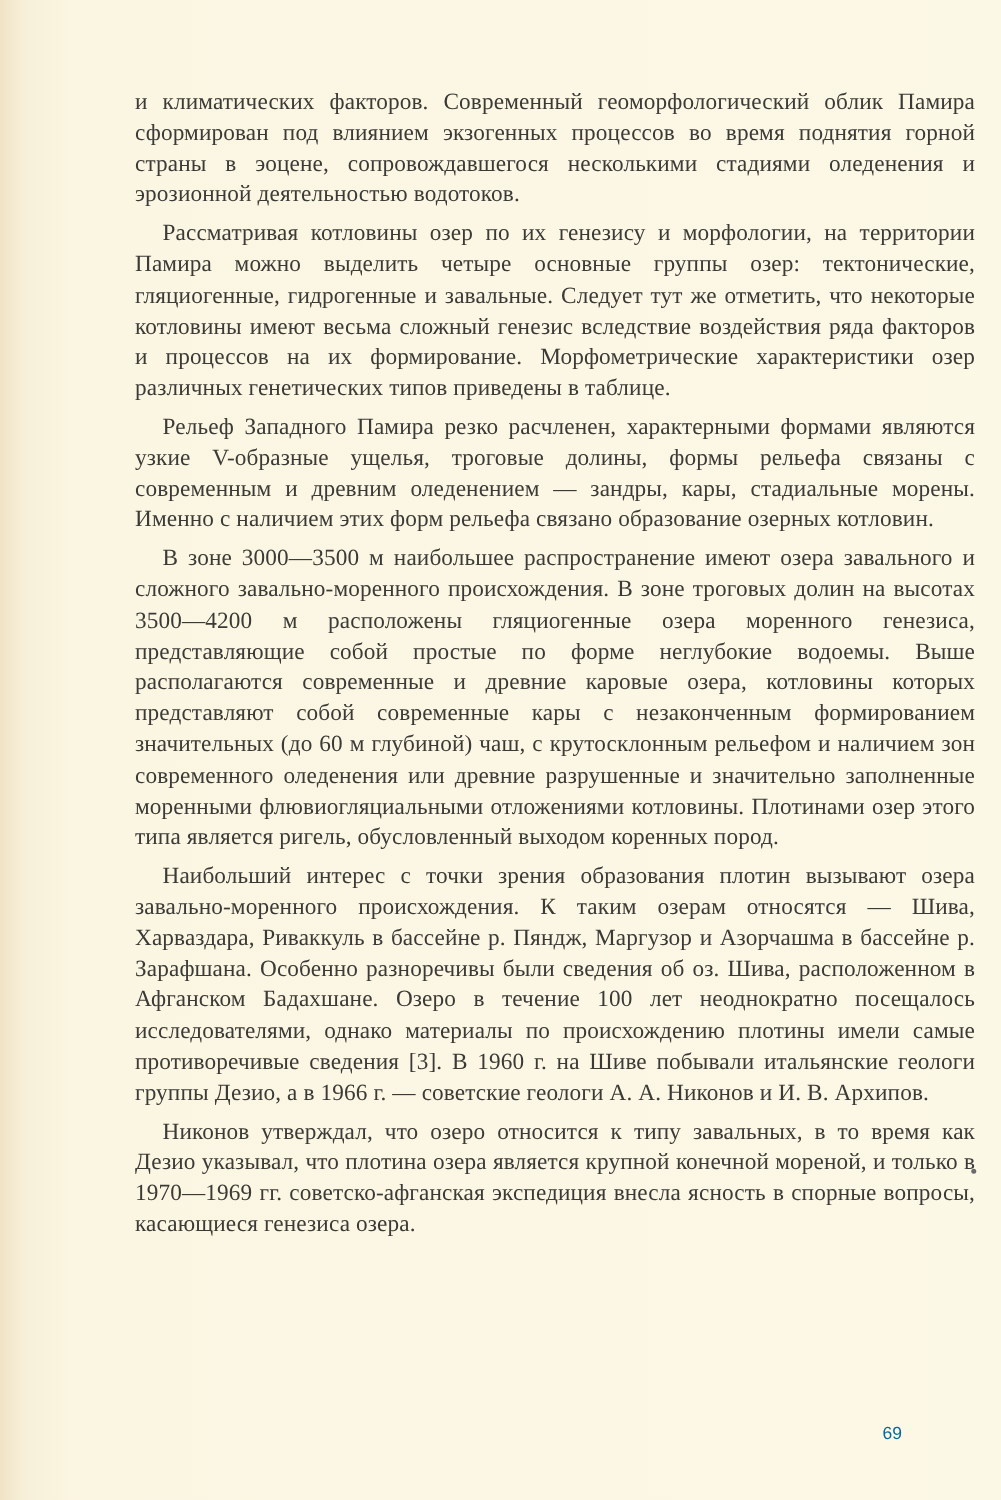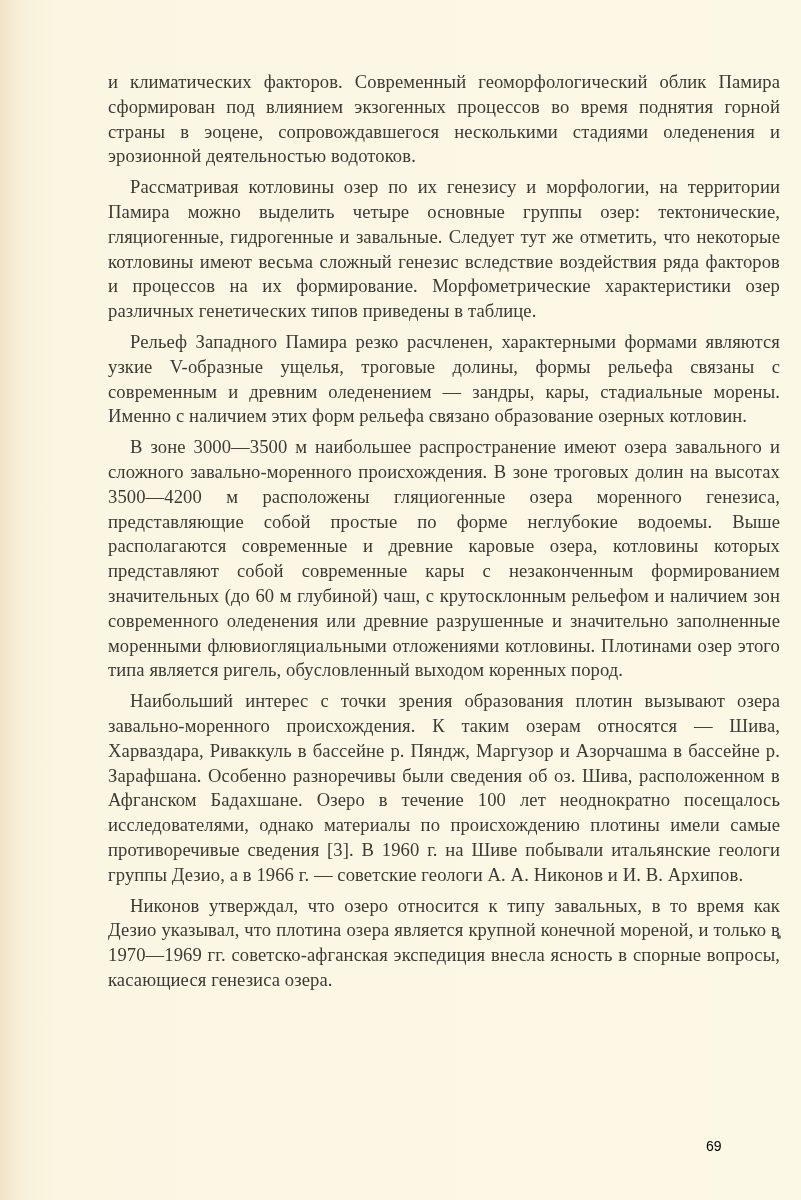--- a/index.html
+++ b/index.html
@@ -24,21 +24,21 @@
     text-align-last: left;
     letter-spacing: 0.1px;
     hyphens: manual;
   }
   .indent { text-indent: 22px; }
   .page-number {
     position: absolute;
     left: 706px; top: 1138px;
     font-family: "Liberation Sans", "DejaVu Sans", sans-serif;
     font-size: 14px;
-    color: #000000;
+    color: #0369a1;
   }
   .speck {
     position: absolute; width: 4px; height: 4px; border-radius: 50%;
     background: #6a6a6a;
   }
 </style>
 </head>
 <body>
 
 <div class="page">

